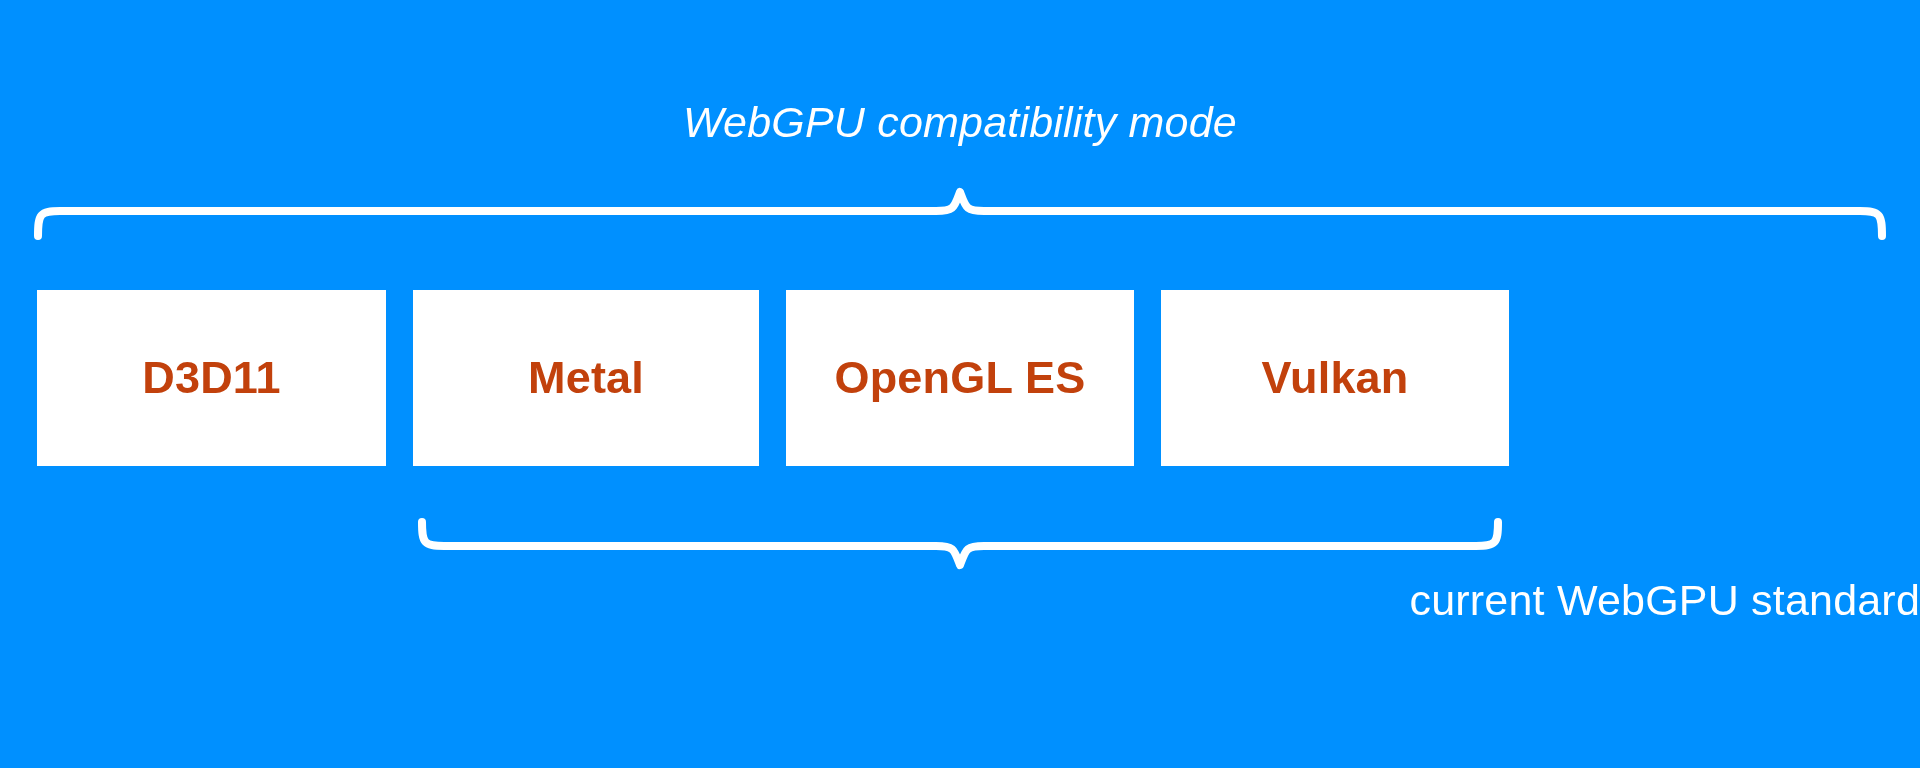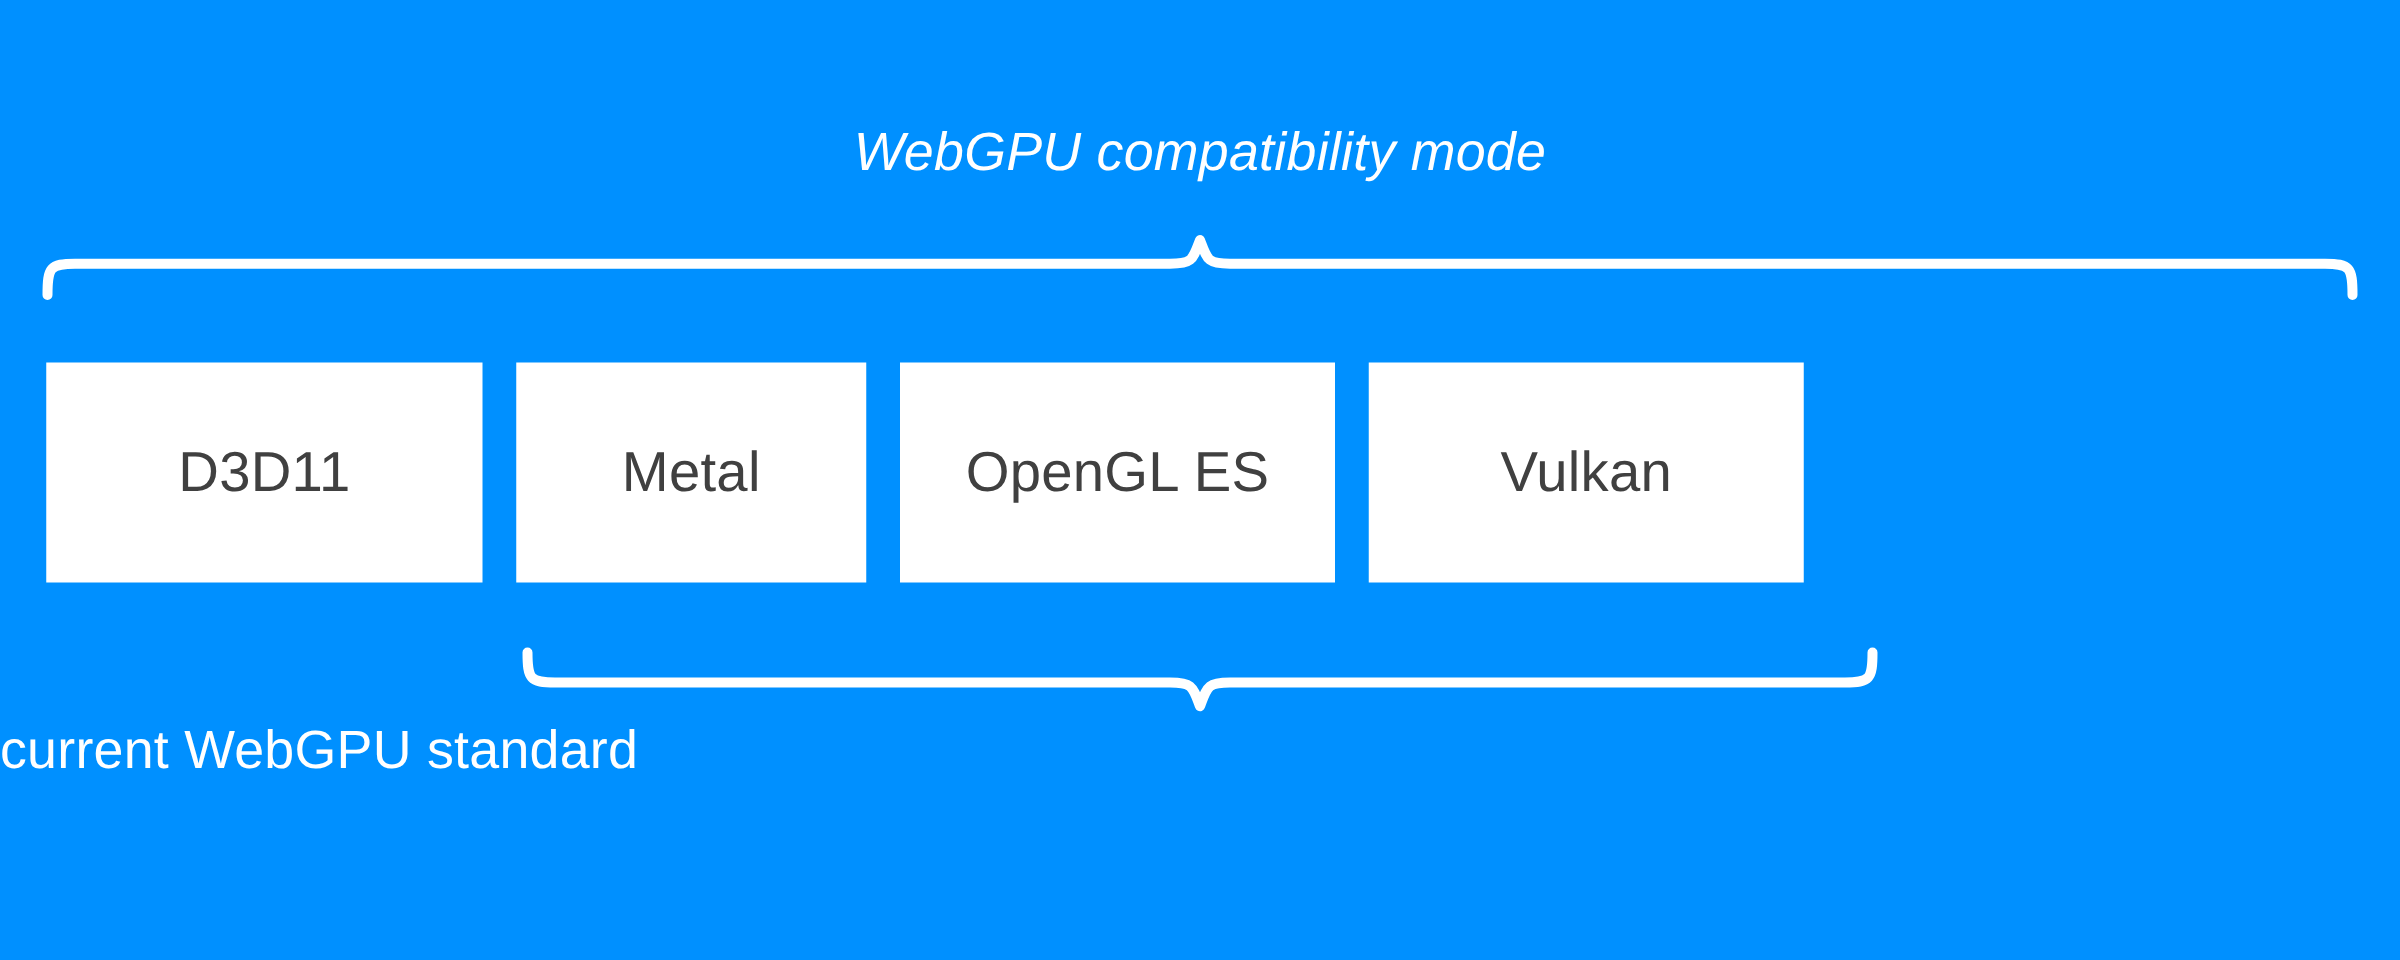--- a/index.html
+++ b/index.html
@@ -35,21 +35,21 @@
     font-weight: 400;
     font-style: italic;
   }
 
   
   .bottom-label {
     position: absolute;
     left: 0;
     top: 572px;
     width: 1920px;
-    text-align: left;
+    text-align: right;
     color: #ffffff;
     font-size: 43px;
     line-height: 56px;
     letter-spacing: 0.2px;
     white-space: nowrap;
     font-weight: 400;
   }
 
   
   .brace {
@@ -81,31 +81,31 @@
   }
   .api-box {
     background: #ffffff;
     height: 176px;
     display: flex;
     align-items: center;
     justify-content: center;
     box-sizing: border-box;
   }
   .api-box-label {
-    color: #404040;
+    color: #c2410c;
     font-size: 45px;
     line-height: 50px;
     letter-spacing: 0.2px;
     white-space: nowrap;
-    font-weight: 400;
+    font-weight: 700;
   }
 
   .w-349 { width: 349px; }
   .w-347 { width: 347px; }
-  .w-346 { width: 280px; }
+  .w-346 { width: 346px; }
   .w-348 { width: 348px; }
 </style>
 </head>
 <body>
 
 <div id="stage">
 
   <div class="top-label">WebGPU compatibility mode</div>
 
   <svg class="brace" id="brace-top" viewBox="0 0 1860 70" preserveAspectRatio="none">

